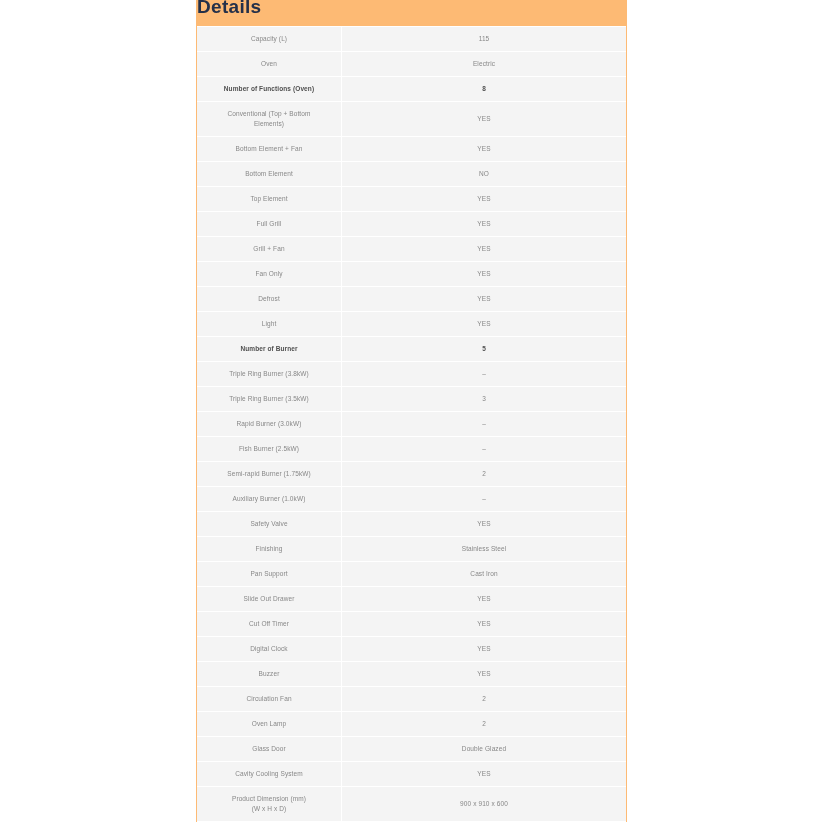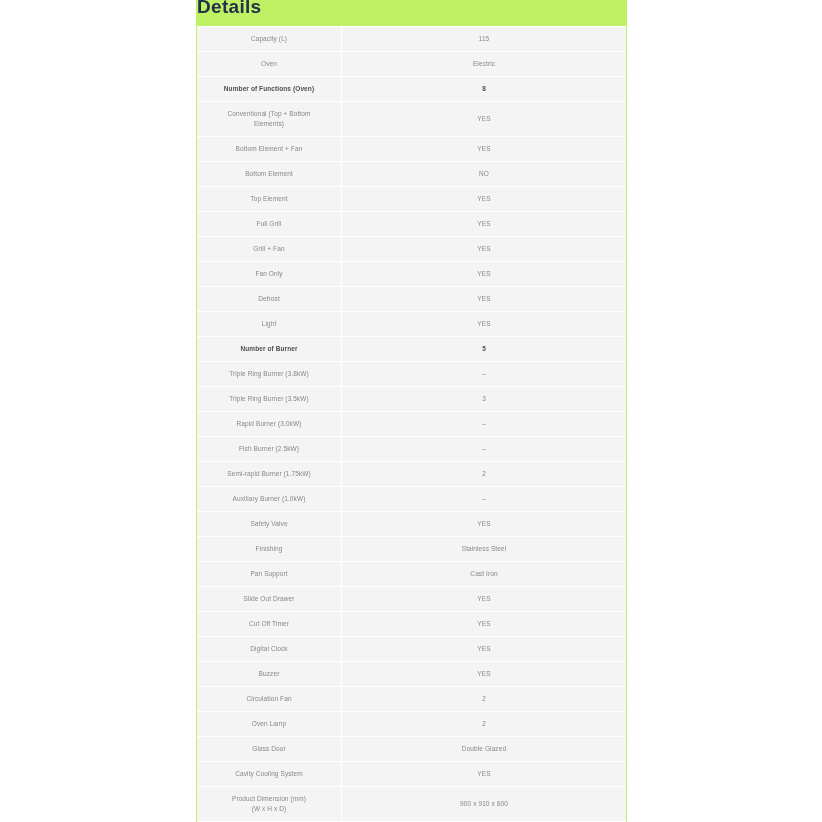--- a/index.html
+++ b/index.html
@@ -9,21 +9,21 @@
     background: #ffffff;
     font-family: "Liberation Sans", "DejaVu Sans", sans-serif;
     overflow: hidden;
   }
   .panel {
     position: absolute;
     left: 196px;
     top: 0;
     width: 431px;
     height: 822px;
-    background: #bef264;
+    background: #fdba74;
   }
   .section-title {
     position: absolute;
     left: 1px;
     top: -4px;
     font-size: 19px;
     line-height: 21px;
     font-weight: bold;
     color: #243049;
     letter-spacing: 0.3px;

